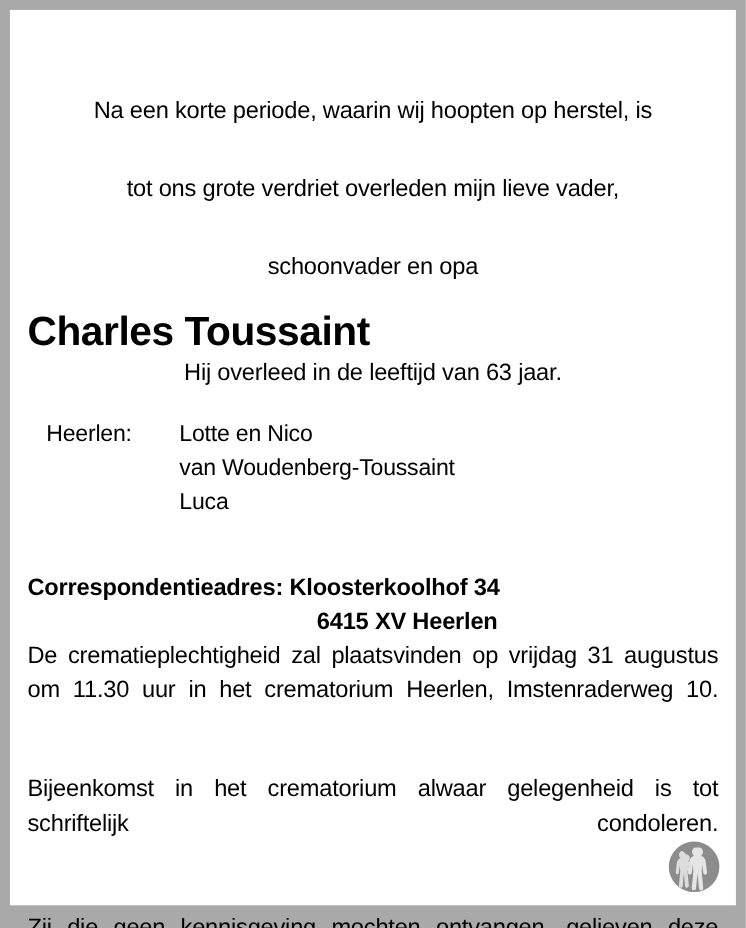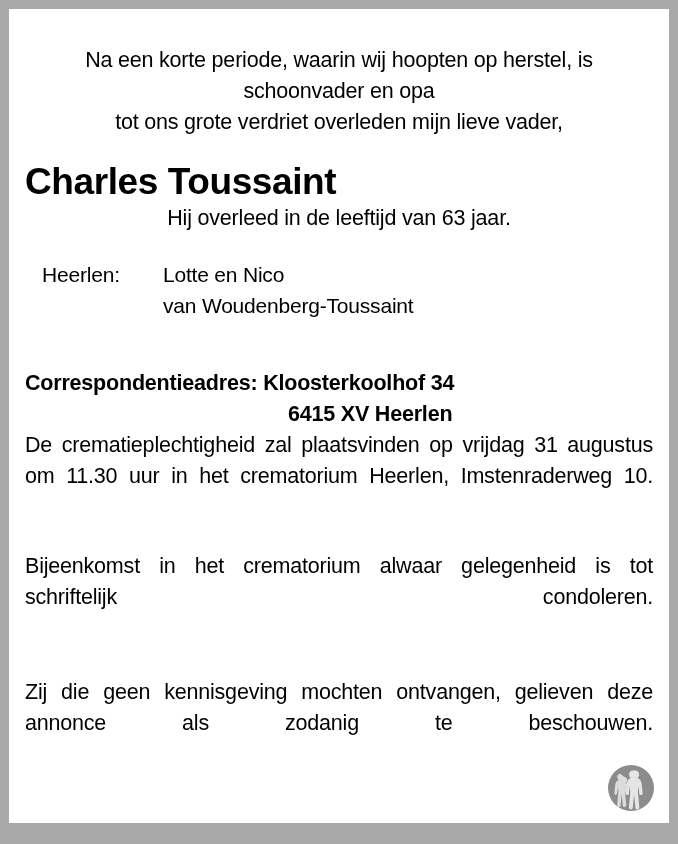--- a/index.html
+++ b/index.html
@@ -34,21 +34,21 @@
   }
 
   
   .intro {
     text-align: center;
     font-size: 21.5px;
     line-height: 31px;
     letter-spacing: -0.2px;
     padding-top: 36px;
   }
-  .intro-line { display: block; white-space: nowrap; }
+  .intro-line { display: block; white-space: nowrap; margin-top: 40px; }
 
   
   .deceased-name {
     text-align: left;
     font-size: 37px;
     font-weight: bold;
     line-height: 44px;
     letter-spacing: -0.4px;
     margin-top: 22px;
   }
@@ -126,34 +126,35 @@
   .logo svg { display: block; width: 52px; height: 52px; }
 </style>
 </head>
 <body>
 
 <div class="frame">
   <div class="notice">
 
     <div class="intro">
       <span class="intro-line">Na een korte periode, waarin wij hoopten op herstel, is</span>
+      <span class="intro-line">tot ons grote verdriet overleden mijn lieve vader,</span>
       <span class="intro-line">schoonvader en opa</span>
-      <span class="intro-line">tot ons grote verdriet overleden mijn lieve vader,</span>
     </div>
 
     <div class="deceased-name">Charles Toussaint</div>
 
     <div class="age-line">Hij overleed in de leeftijd van 63 jaar.</div>
 
     <div class="survivors">
       <div class="survivors-row">
         <div class="survivors-place">Heerlen:</div>
         <div class="survivors-names">
           <span class="survivor-name">Lotte en Nico</span>
           <span class="survivor-name">van Woudenberg-Toussaint</span>
+          <span class="survivor-name">Luca</span>
         </div>
       </div>
     </div>
 
     <div class="address-block">
       <span class="address-line-1">Correspondentieadres: Kloosterkoolhof 34</span>
       <span class="address-line-2">6415 XV Heerlen</span>
     </div>
 
     <p class="para para-ceremony">De crematieplechtigheid zal plaatsvinden op vrijdag 31 augustus om 11.30 uur in het crematorium Heerlen, Imstenraderweg 10.</p>

